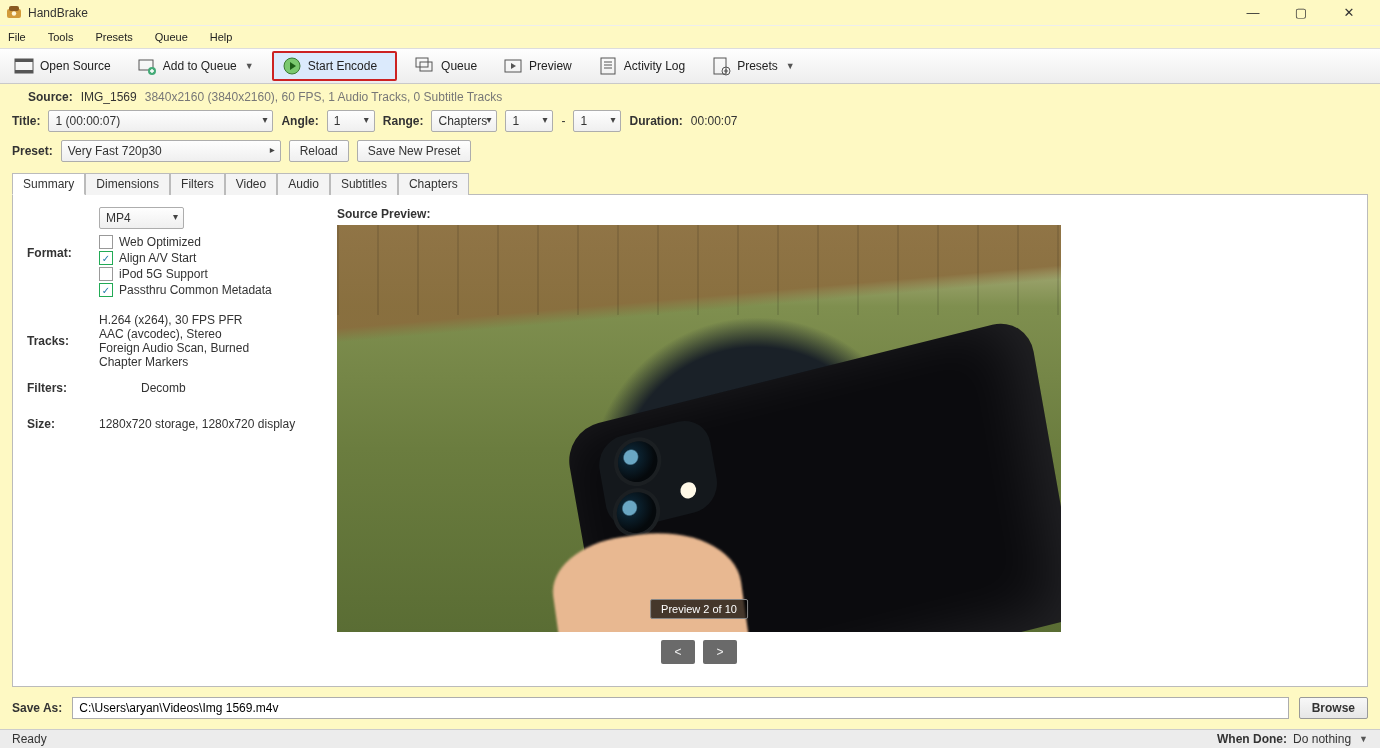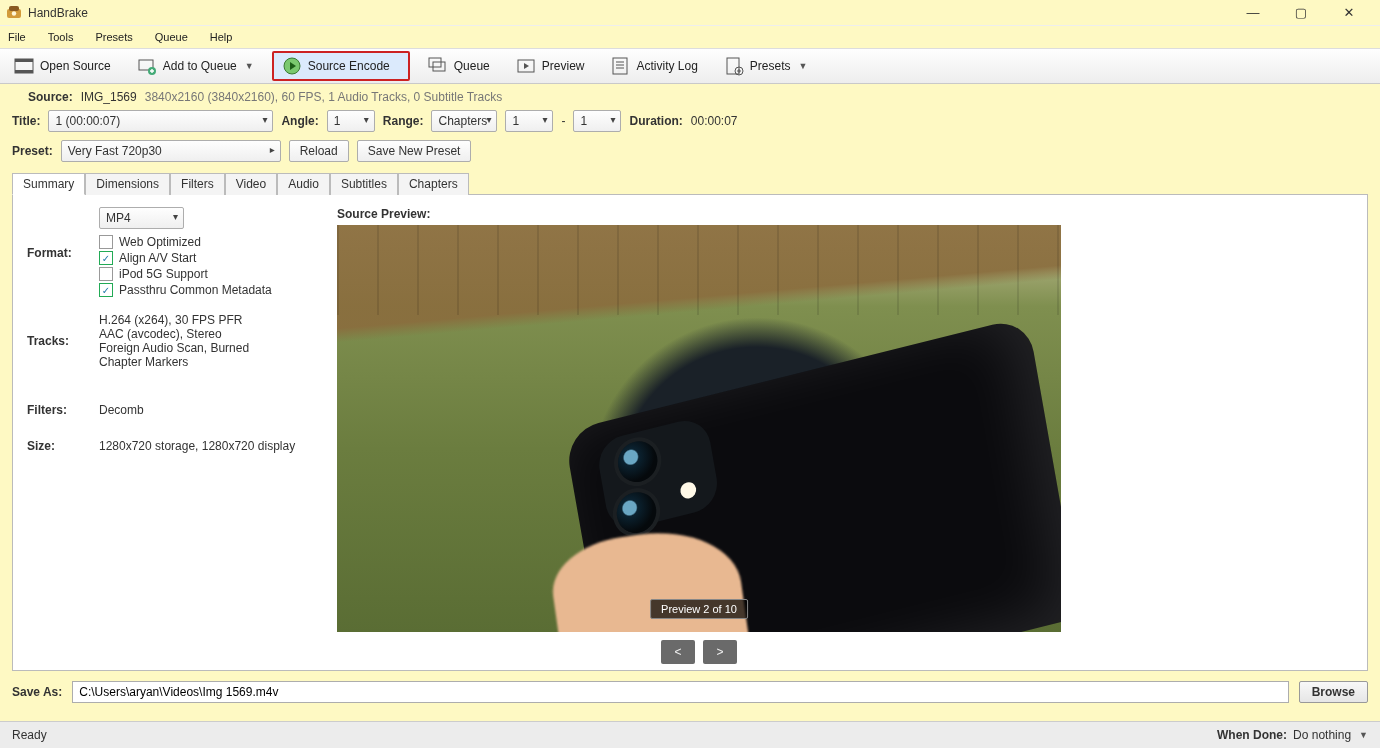--- a/index.html
+++ b/index.html
@@ -72,21 +72,21 @@
   .hand { position:absolute; left:30%; bottom:-6%; width:26%; height:30%; background:#e8b891;
     border-radius:40% 50% 0 0; transform:rotate(-8deg); filter: blur(1px); }
   .preview-badge { position: absolute; bottom: 13px; left: 50%; transform: translateX(-50%); background: rgba(0,0,0,.7); color: #fff; font-size: 11px; padding: 3px 10px; border: 1px solid #888; border-radius: 2px; }
   .nav-arrows { display: flex; gap: 8px; justify-content: center; margin-top: 8px; }
   .nav-arrows .arrow { width: 34px; height: 24px; background: #6a6a6a; color: #f1f1f1; display: inline-flex; align-items: center; justify-content: center; border-radius: 2px; }
   
   .save-row { display: flex; align-items: center; gap: 10px; padding: 10px 12px; }
   .save-row input { flex: 1; height: 22px; border: 1px solid #adadad; padding: 0 6px; font-size: 12px; background: #fff; }
   .browse { border: 1px solid #999; background: linear-gradient(#f8f8f8, #e6e6e6); padding: 3px 12px; font-weight: 700; border-radius: 2px; }
   
-  .statusbar { height: 27px; background: #ececec; border-top: 1px solid #ccc; display: flex; align-items: center; padding: 0 12px; font-size: 12px; color: #333; margin-top: 8px; }
+  .statusbar { height: 19px; background: #ececec; border-top: 1px solid #ccc; display: flex; align-items: center; padding: 0 12px; font-size: 12px; color: #333; }
   .statusbar .right { margin-left: auto; display: flex; align-items: center; gap: 6px; }
 </style>
 </head>
 <body>
 
 <div class="wrapper">
 
   <div class="titlebar">
     <span class="icon">
       <svg viewBox="0 0 16 16" width="16" height="16">
@@ -133,21 +133,21 @@
       <span>Add to Queue</span>
       <span class="dd-caret">▼</span>
     </div>
     <div class="tb-btn highlight">
       <span class="tb-icon">
           <svg width="20" height="20" viewBox="0 0 20 20">
             <circle cx="10" cy="10" r="8" fill="#7ac96f" stroke="#3a7a33"></circle>
             <polygon points="8,6 14,10 8,14" fill="#1c5e18"></polygon>
           </svg>
         </span>
-      <span>Source Encode</span>
+      <span>Start Encode</span>
     </div>
     <div class="tb-btn">
       <span class="tb-icon">
           <svg width="20" height="20" viewBox="0 0 20 20">
             <rect x="1" y="2" width="12" height="9" fill="none" stroke="#555"></rect>
             <rect x="5" y="6" width="12" height="9" fill="none" stroke="#555"></rect>
           </svg>
         </span>
       <span>Queue</span>
     </div>
@@ -263,21 +263,21 @@
       </div>
       <div class="form-row" style="margin-top:10px;">
         <span class="lbl">Tracks:</span>
         <span class="val">
           <div>H.264 (x264), 30 FPS PFR</div>
           <div>AAC (avcodec), Stereo</div>
           <div>Foreign Audio Scan, Burned</div>
           <div>Chapter Markers</div>
         </span>
       </div>
-      <div class="form-row" style="margin-top:26px;">
+      <div class="form-row" style="margin-top:4px;gap:42px;">
         <span class="lbl">Filters:</span>
         <span class="val">Decomb</span>
       </div>
       <div class="form-row" style="margin-top:10px;">
         <span class="lbl">Size:</span>
         <span class="val">1280x720 storage, 1280x720 display</span>
       </div>
     </div>
 
     <div class="right-col">

